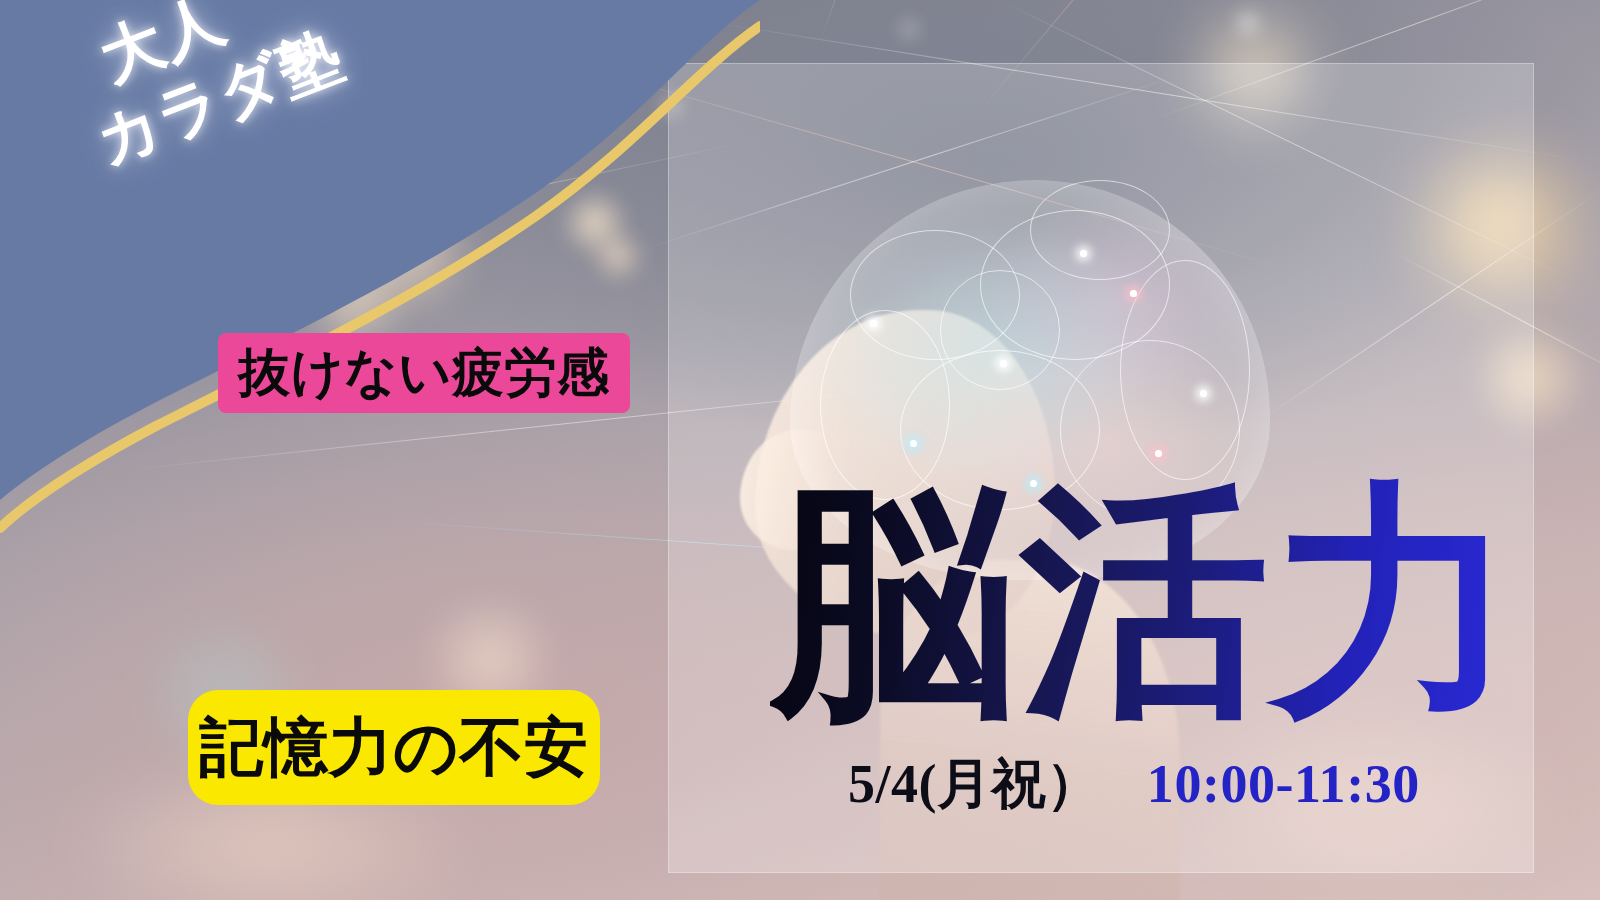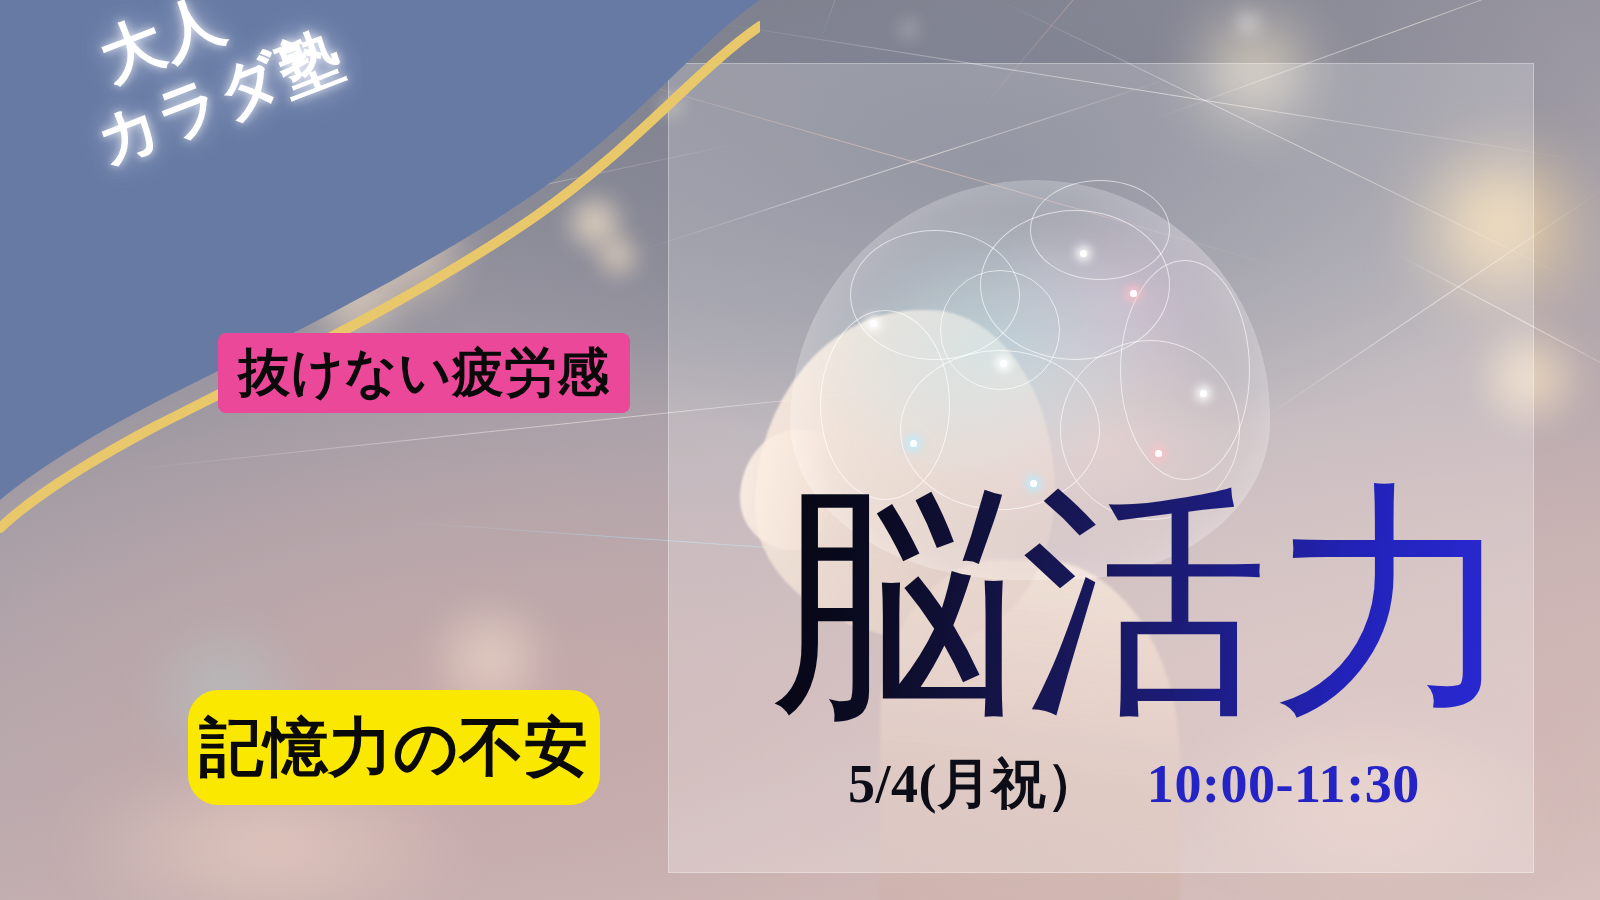--- a/index.html
+++ b/index.html
@@ -112,21 +112,21 @@
   
   .kicker{
     position:absolute; left:990px; top:418px;
     font-size:50px; font-weight:700; color:#141414;
     letter-spacing:.05em; white-space:nowrap;
     text-shadow:0 1px 3px rgba(255,255,255,.35);
   }
   .headline{
     position:absolute; left:770px; top:478px;
     font-family:"Liberation Serif","DejaVu Serif",serif;
-    font-size:248px; font-weight:400;
+    font-size:248px; font-weight:700;
     line-height:1.02; letter-spacing:.01em; white-space:nowrap;
     background:linear-gradient(97deg,#050510 0%,#0b0b24 16%,#16164f 36%,#1c1c7a 56%,#2222b8 76%,#2a2ad8 100%);
     -webkit-background-clip:text; background-clip:text;
     color:transparent; -webkit-text-fill-color:transparent;
   }
   .datetime{
     position:absolute; left:848px; top:748px;
     font-family:Liberation Serif, serif;
     font-size:54px; font-weight:700; white-space:nowrap;
     letter-spacing:.01em;

